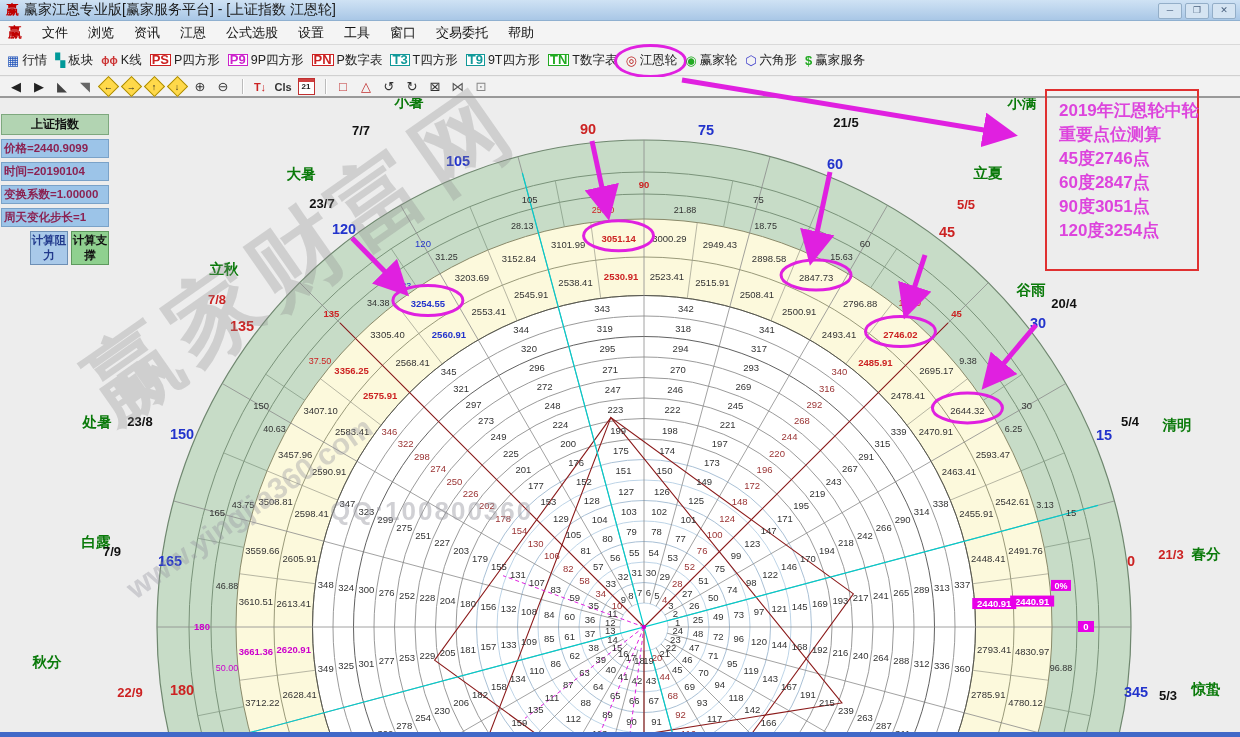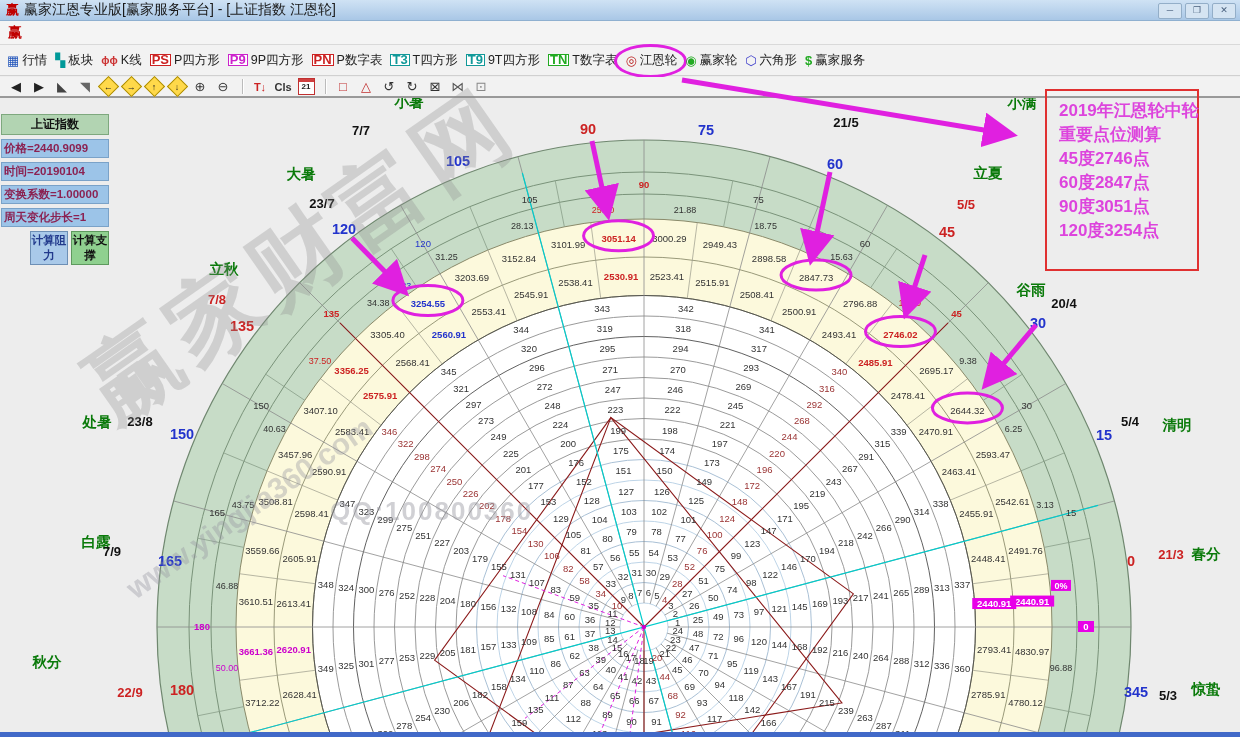--- a/index.html
+++ b/index.html
@@ -77,20 +77,32 @@
     <span class="title">赢家江恩专业版[赢家服务平台] - [上证指数 江恩轮]</span>
     <span id="winbtns">
         <span class="winbtn">─</span>
         <span class="winbtn">❐</span>
         <span class="winbtn">✕</span>
       </span>
   </div>
 
   <div id="menubar">
     <span class="logo">赢</span>
+    <span id="menu-items" style="display:flex;">
+        <span class="menu-item">文件</span>
+        <span class="menu-item">浏览</span>
+        <span class="menu-item">资讯</span>
+        <span class="menu-item">江恩</span>
+        <span class="menu-item">公式选股</span>
+        <span class="menu-item">设置</span>
+        <span class="menu-item">工具</span>
+        <span class="menu-item">窗口</span>
+        <span class="menu-item">交易委托</span>
+        <span class="menu-item">帮助</span>
+      </span>
   </div>
 
   <div id="toolbar1">
       <span class="tb1-item">
         <span class="ic" style="color: rgb(34, 85, 187); font-size: 13px; font-weight: bold;">▦</span>
         <span>行情</span>
       </span>
       <span class="tb1-item">
         <span class="ic" style="color: rgb(0, 153, 153); font-size: 13px; font-weight: bold;">▚</span>
         <span>板块</span>

